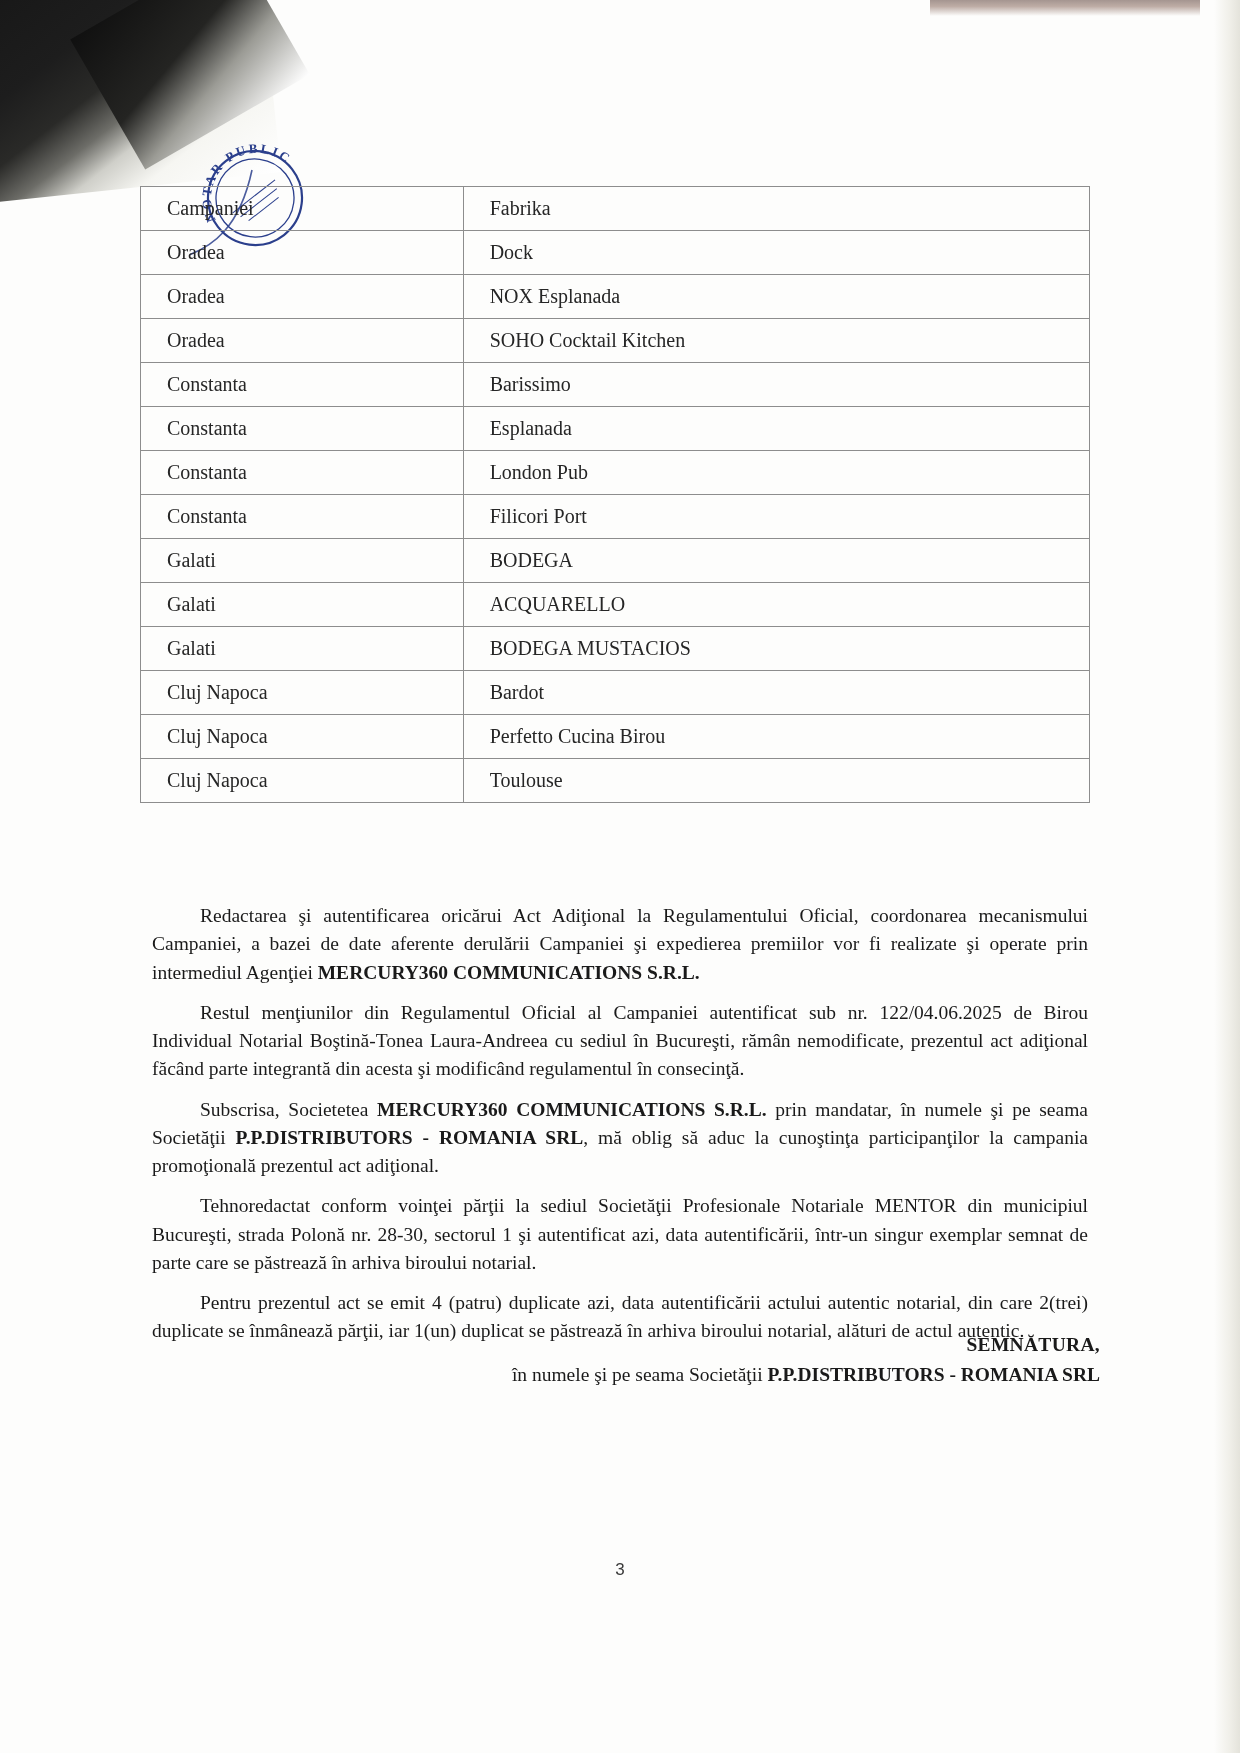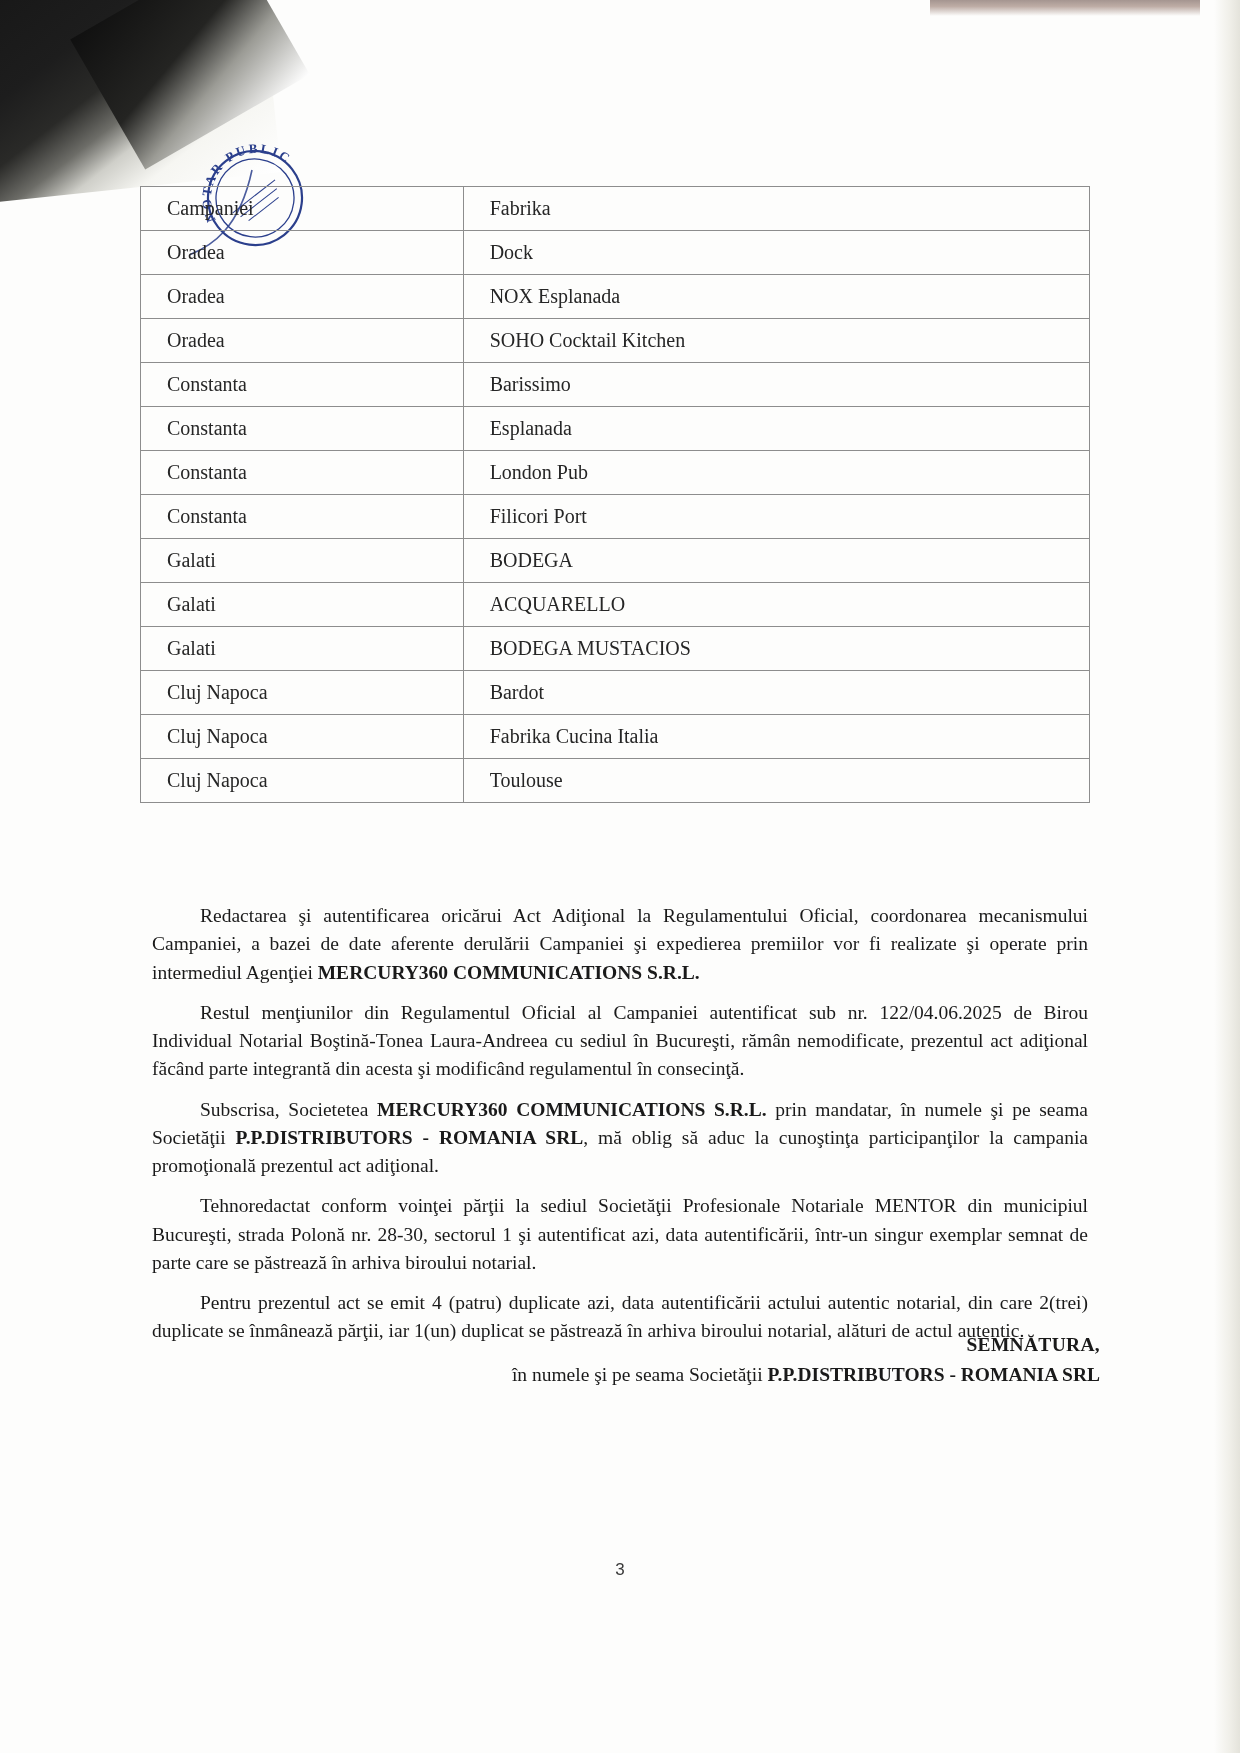--- a/index.html
+++ b/index.html
@@ -205,21 +205,21 @@
         <tr>
           <td class="city">Galati</td>
           <td>BODEGA MUSTACIOS</td>
         </tr>
         <tr>
           <td class="city">Cluj Napoca</td>
           <td>Bardot</td>
         </tr>
         <tr>
           <td class="city">Cluj Napoca</td>
-          <td>Fabrika Cucina Italia</td>
+          <td>Perfetto Cucina Birou</td>
         </tr>
         <tr>
           <td class="city">Cluj Napoca</td>
           <td>Toulouse</td>
         </tr>
       </tbody>
     </table>
   </div>
 
   <div class="body">

